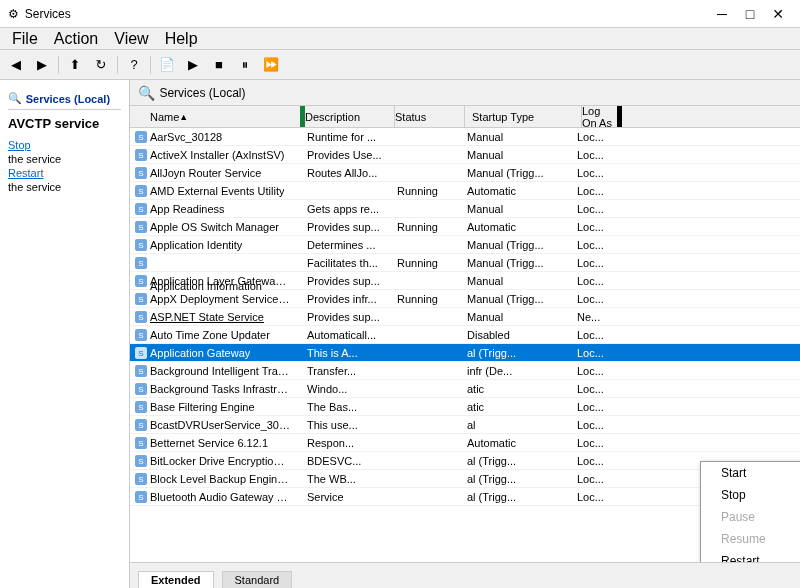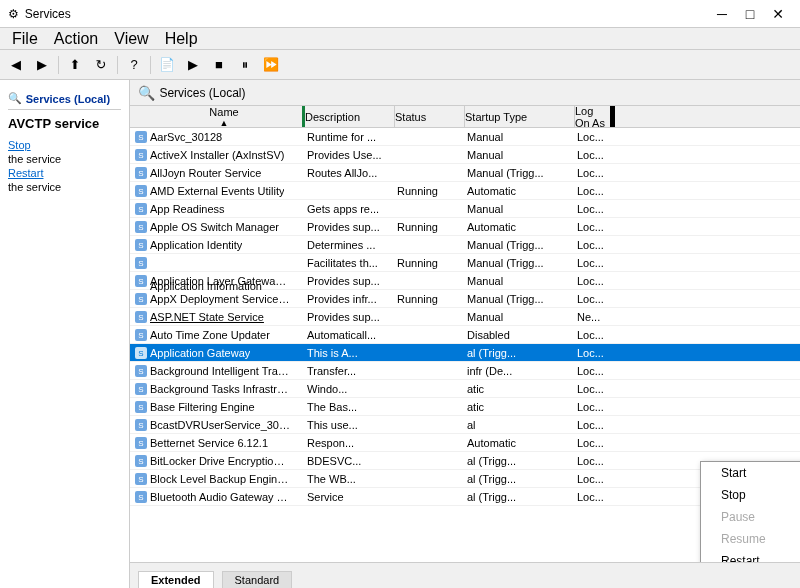--- a/index.html
+++ b/index.html
@@ -29,21 +29,21 @@
     .left-desc { font-size: 11px; margin-top: 8px; }
     .left-desc-label { font-weight: bold; }
 
     .right-panel { flex: 1; background: #fff; display: flex; flex-direction: column; }
     .right-panel-header { background: #f0f0f0; height: 26px; display: flex; align-items: center; padding: 0 8px; border-bottom: 1px solid #ccc; gap: 4px; font-size: 12px; }
 
     .services-table { flex: 1; overflow: hidden; position: relative; }
     .table-header { display: flex; background: #f0f0f0; border-bottom: 1px solid #ccc; font-size: 12px; font-weight: normal; height: 22px; align-items: center; }
     .col-name { width: 175px; padding: 0 4px 0 20px; cursor: pointer; }
     .col-header { display: flex; align-items: center; height: 100%; border-right: 5px solid #000000; font-size: 11px; }
-    .col-name.col-header { border-right: 3px solid #15803d; flex-direction: column; }
+    .col-name.col-header { border-right: 5px solid #15803d; }
 
     .table-body { overflow-y: auto; height: calc(100% - 22px); }
     .table-row { display: flex; height: 18px; align-items: center; border-bottom: 1px solid #f0f0f0; font-size: 11px; }
     .table-row.selected { background: #0078d7; color: white; }
     .cell { overflow: hidden; white-space: nowrap; text-overflow: ellipsis; padding: 0 2px; }
     .cell-name { width: 175px; padding: 0 4px 0 4px; display: flex; align-items: center; gap: 2px; }
     .cell-desc { width: 90px; }
     .cell-status { width: 70px; }
     .cell-startup { width: 110px; }
     .cell-loc { width: 40px; }
@@ -125,21 +125,21 @@
 
     <div class="services-table" style="position:relative; flex:1; overflow:hidden;">
 
       <div class="table-header">
         <div class="col-header col-name">
           <span>Name</span> 
             <span style="font-size:9px;">▲</span>
         </div>
         <div class="col-header cell-desc" style="border-right:1px solid #ccc;">Description</div>
         <div class="col-header cell-status" style="border-right:1px solid #ccc;">Status</div>
-        <div class="col-header cell-startup" style="border-right:1px solid #ccc;">Startup Type</div>
+        <div class="col-header cell-startup" style="border-right:1px solid #ccc;margin-left:7px;">Startup Type</div>
         <div class="col-header cell-loc">Log On As</div>
       </div>
 
       <div class="table-body" id="services-list">
           <div class="table-row">
     <div class="cell cell-name">
       <span style="display:inline-flex;align-items:center;">
                 <svg class="service-icon-svg" viewBox="0 0 14 14">
     <rect x="1" y="1" width="12" height="12" rx="2" fill="#4a90d9" opacity="0.8"></rect>
     <text x="7" y="10" text-anchor="middle" font-size="8" fill="#fff">S</text>

